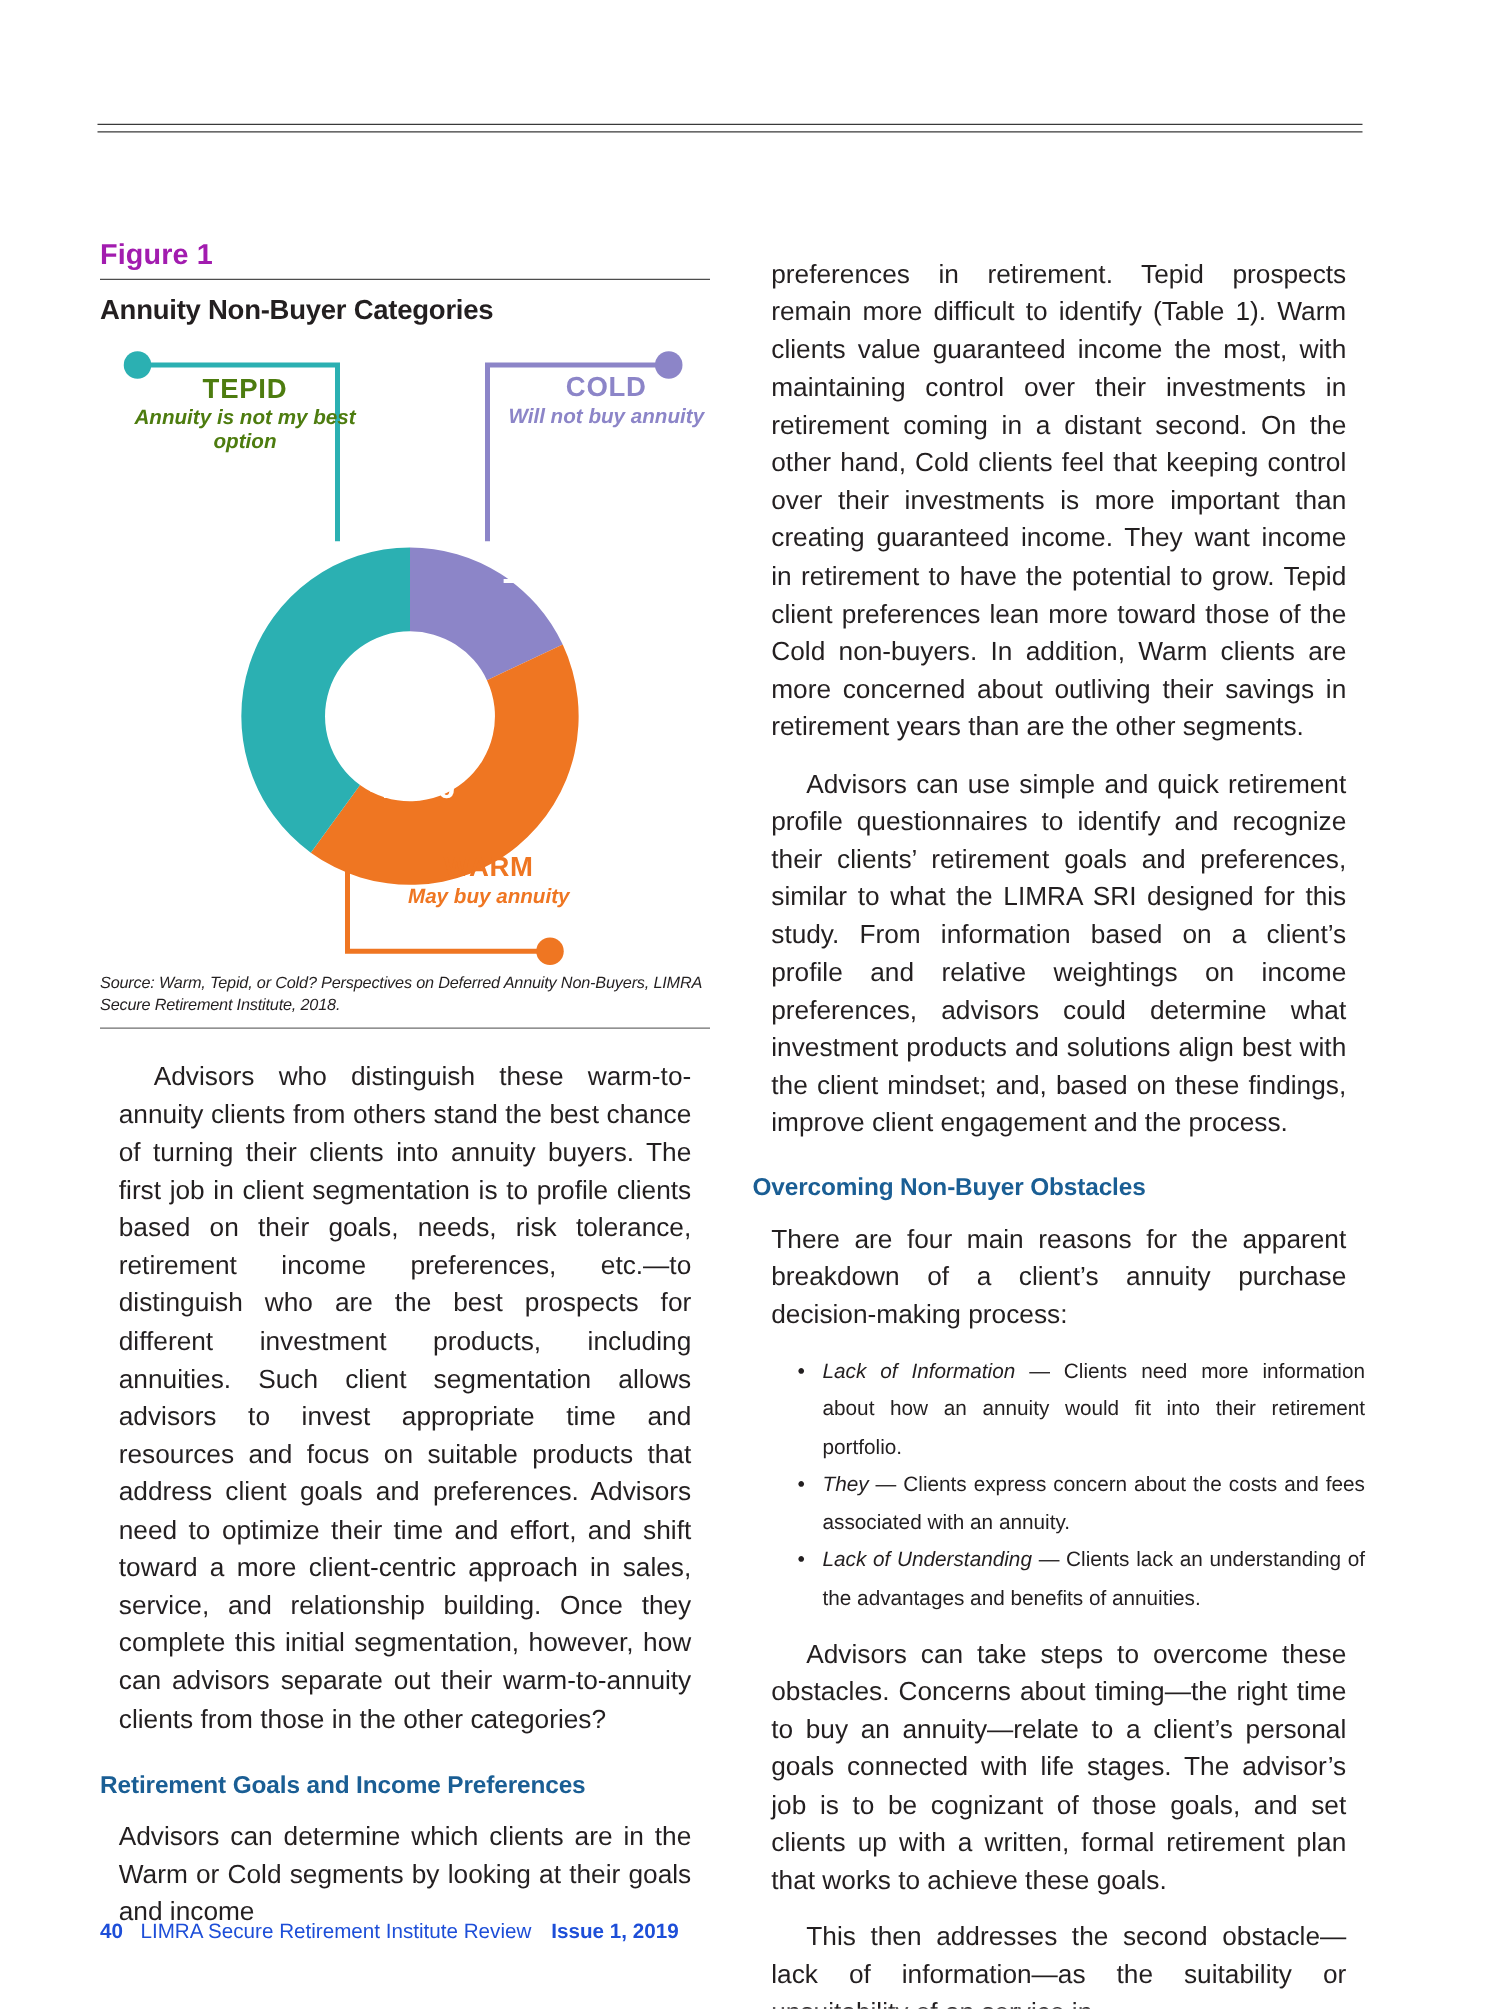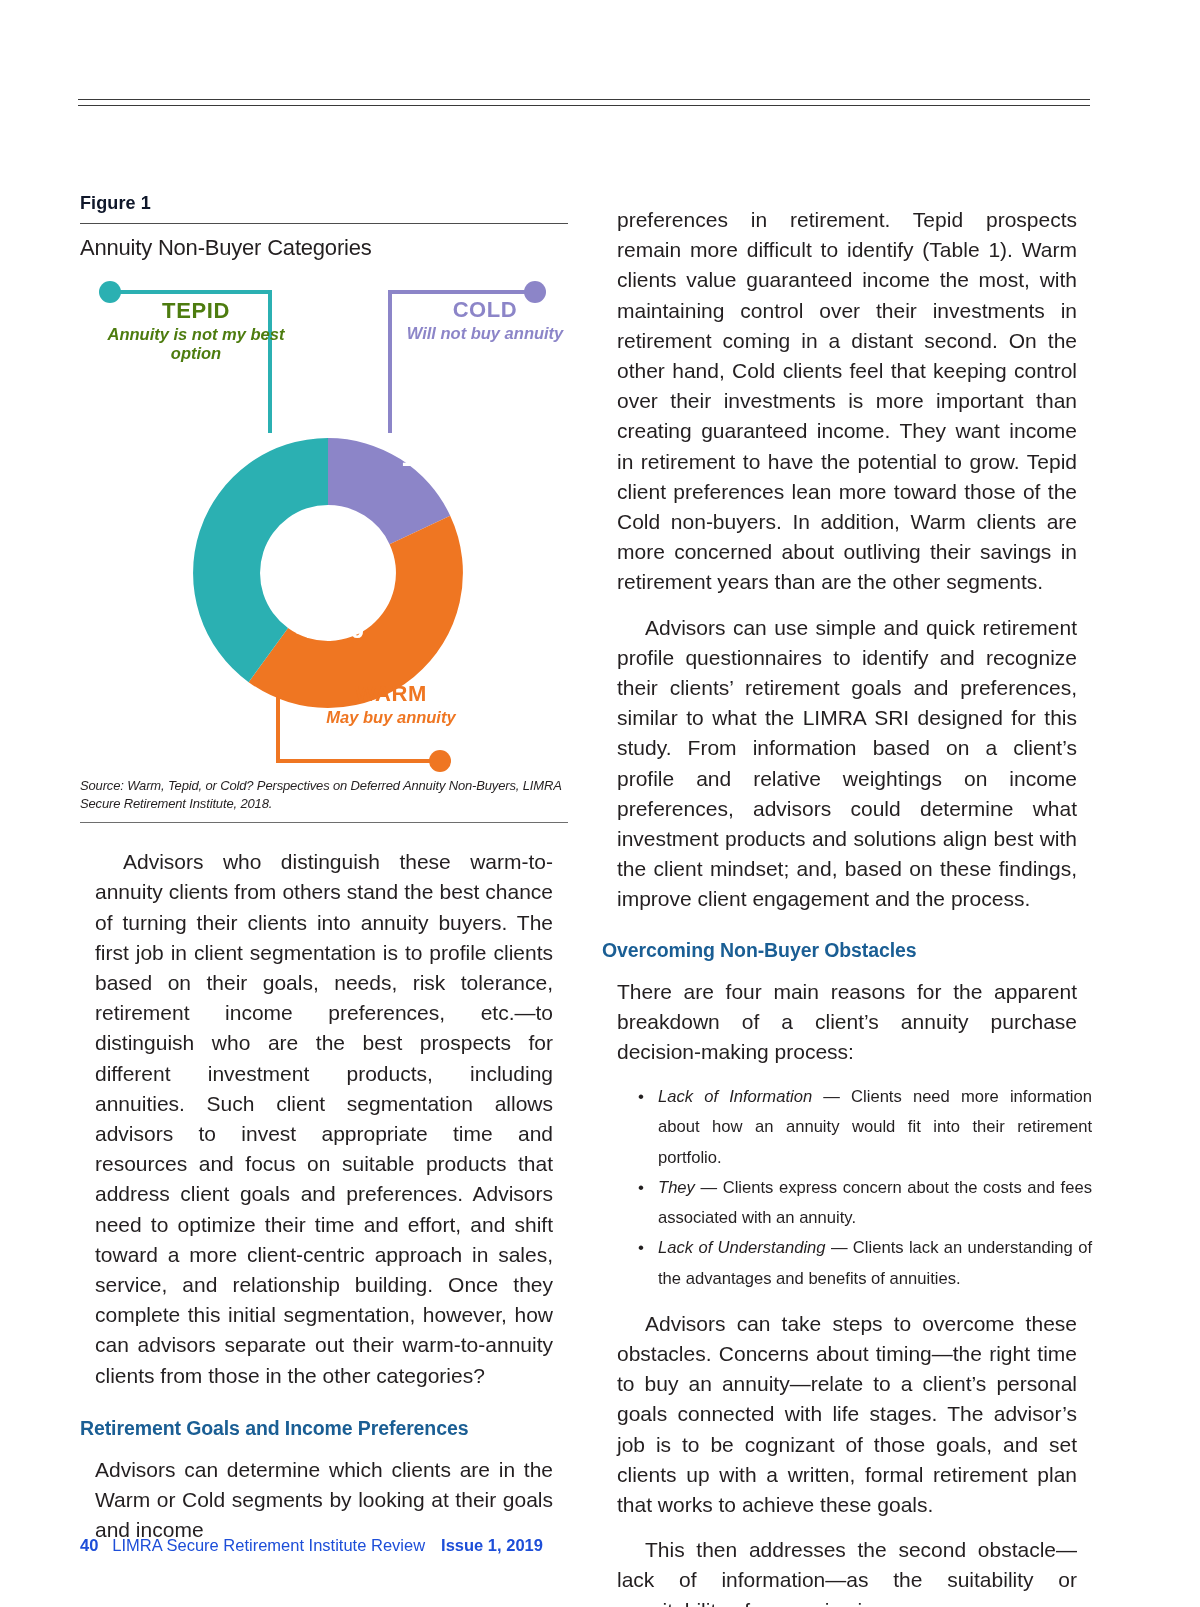--- a/index.html
+++ b/index.html
@@ -44,34 +44,34 @@
   }
   .col-right {
     position: absolute;
     left: 602px;
     top: 190px;
     width: 490px;
   }
 
   
   .fig-label {
-    font-size: 18px;
-    font-weight: bold;
-    color: #0f172a;
+    font-size: 23px;
+    font-weight: bold;
+    color: #a21caf;
     letter-spacing: .1px;
     line-height: 26px;
   }
   .fig-rule {
     border-top: 1px solid #4d4d4d;
     margin-top: 7px;
     margin-bottom: 11px;
   }
   .fig-title {
     font-size: 22px;
-    font-weight: normal;
+    font-weight: bold;
     color: #231f20;
     letter-spacing: -.2px;
   }
 
   
   .chart-wrap {
     position: relative;
     width: 488px;
     height: 500px;
     margin-top: 12px;

